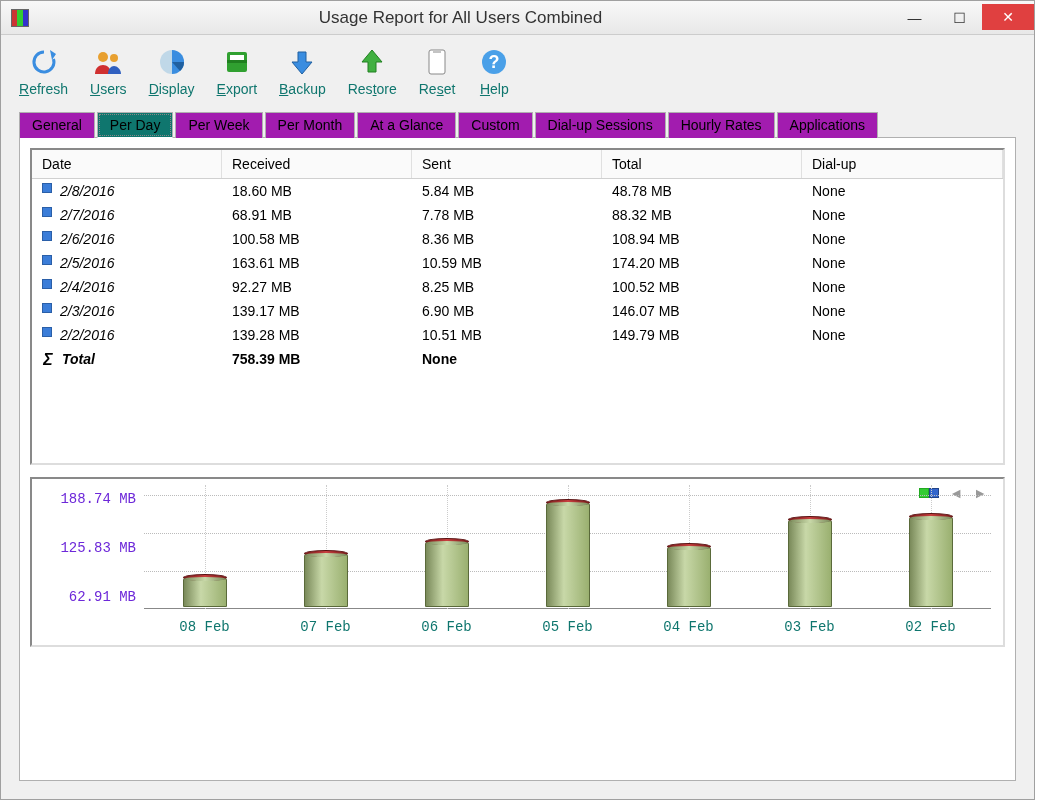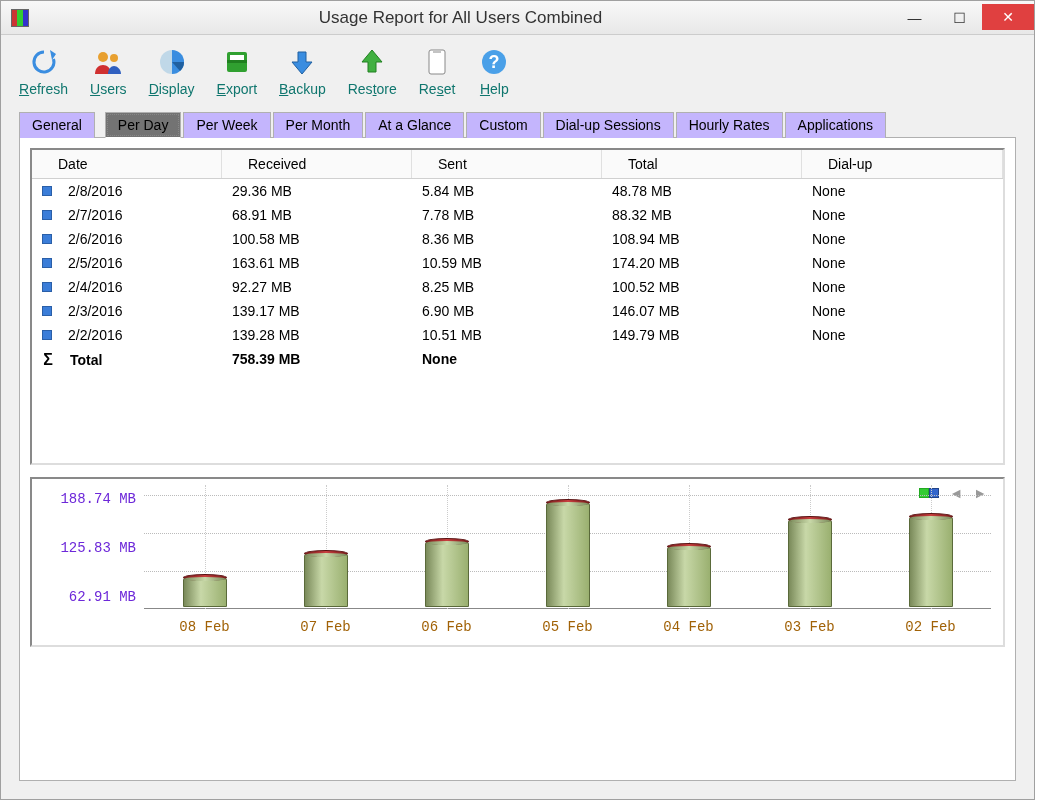--- a/index.html
+++ b/index.html
@@ -10,51 +10,51 @@
 .titlebar-title { flex: 1; text-align: center; font-size: 17px; color: #333; }
 .titlebar-btns { display: flex; }
 .tb-btn { width: 45px; height: 26px; display: flex; align-items: center; justify-content: center; font-size: 14px; color: #333; cursor: pointer; }
 .tb-btn.close { background: #e04040; color: #fff; width: 52px; height: 26px; margin-top:-1px;}
 .toolbar { display: flex; padding: 10px 18px 8px; gap: 22px; background: #f0f0f0; }
 .tool { display: flex; flex-direction: column; align-items: center; cursor: pointer; }
 .tool-ico { width: 34px; height: 34px; display: flex; align-items: center; justify-content: center; }
 .tool-label { font-size: 14px; color: #0f766e; margin-top: 2px; }
 .tool-label .ul { text-decoration: underline; }
 .tabbar { display: flex; padding: 6px 18px 0; background: #f0f0f0; }
-.tab { padding: 4px 12px; font-size: 14px; border: 1px solid #b0b0b0; border-bottom: none; background: #c4b5fd; margin-right: 2px; cursor: pointer; position: relative; top: 1px; }
-.tab.active { background: #737373; border-bottom: 1px solid #fff; outline: 1px dotted #888; outline-offset: -3px; margin-left: 8px; }
+.tab { padding: 4px 12px; font-size: 14px; border: 1px solid #b0b0b0; border-bottom: none; background: #a21caf; margin-right: 2px; cursor: pointer; position: relative; top: 1px; }
+.tab.active { background: #0f766e; border-bottom: 1px solid #fff; outline: 1px dotted #888; outline-offset: -3px; }
 .content { flex: 1; margin: 0 18px 18px; background: #fff; border: 1px solid #b0b0b0; padding: 10px; display: flex; flex-direction: column; gap: 12px; }
 .table-panel { border: 2px inset #ddd; background: #fff; }
 .table-header { display: grid; grid-template-columns: 190px 190px 190px 200px 1fr; border-bottom: 1px solid #d0d0d0; background: #fafafa; }
-.table-header > div { padding: 6px 26px; font-size: 14px; border-right: 1px solid #e0e0e0; }
+.table-header > div { padding: 6px 10px; font-size: 14px; border-right: 1px solid #e0e0e0; }
 .table-body { }
 .row { display: grid; grid-template-columns: 190px 190px 190px 200px 1fr; }
 .row > div { padding: 4px 10px; font-size: 14px; }
-.row .date-cell { display: flex; align-items: center; gap: 16px; }
+.row .date-cell { display: flex; gap: 8px; font-style: italic; }
 .blue-sq { width: 10px; height: 10px; background: #3b7dd8; border: 1px solid #2a5fa8;}
 .sigma { font-weight: bold; font-size: 16px; width: 12px; text-align:center;}
 .row.total > div { font-weight: bold; }
 .empty-rows { height: 90px; }
 .chart-panel { border: 2px inset #ddd; background: #fff; padding: 6px 12px 10px; display: flex; flex-direction: column; position: relative; }
 .chart-top-controls { position: absolute; top: 6px; right: 16px; display: flex; align-items: center; gap: 10px; }
 .legend-sq { display:flex; gap:0px;}
 .legend-sq span { width:10px; height:10px; display:inline-block;}
 .nav-arrow { font-size: 14px; color: #999; cursor: pointer; }
 .chart-area { display: flex; height: 150px; }
 .y-axis { display: flex; flex-direction: column; justify-content: space-between; padding: 6px 8px 30px 0; font-family: "Courier New", monospace; font-size: 14px; color: #6d28d9; text-align: right; width: 100px; }
 .plot { flex: 1; position: relative; }
 .grid-line { position: absolute; left: 0; right: 0; border-top: 1px dotted #bbb; }
 .bars { position: absolute; left: 0; right: 0; bottom: 28px; top: 6px; display: flex; }
 .bar-slot { flex: 1; display: flex; align-items: flex-end; justify-content: center; position: relative; }
 .bar-slot::before { content:""; position:absolute; top:-6px; bottom:-2px; left:50%; border-left:1px dotted #ccc;}
 .bar { width: 44px; background: linear-gradient(to right,#7a8a5a,#c8d8a8 40%,#9ab070); border: 1px solid #5a6a3a; border-radius: 2px 2px 0 0; position: relative; }
 .bar::before { content:""; position:absolute; top:-5px; left:-1px; right:-1px; height:5px; border-radius: 50%; background: linear-gradient(to right,#7a1a1a,#c84040,#7a1a1a); border:1px solid #5a1010;}
 .bar::after { content:""; position:absolute; top:-2px; left:0; right:0; height:4px; border-radius: 50%; background: linear-gradient(to right,#7a8a5a,#c8d8a8,#7a8a5a);}
 .x-labels { position: absolute; left: 0; right: 0; bottom: 0; display: flex; }
-.x-labels > div { flex: 1; text-align: center; font-family: "Courier New", monospace; font-size: 14px; color: #a16207; }
+.x-labels > div { flex: 1; text-align: center; font-family: "Courier New", monospace; font-size: 14px; color: #0f766e; }
 svg { display: block; }
 </style>
 </head>
 <body>
 
 <div class="window">
   <div class="titlebar">
     <div class="titlebar-icon"></div>
     <div class="titlebar-title">Usage Report for All Users Combined</div>
     <div class="titlebar-btns">
@@ -161,21 +161,21 @@
           <div>Sent</div>
           <div>Total</div>
           <div>Dial-up</div>
         </div>
       <div class="table-body" id="tbody">
           <div class="row">
      <div class="date-cell">
               <span class="blue-sq"></span>
               <span>2/8/2016</span>
             </div>
-     <div>29.36 MB</div>
+     <div>18.60 MB</div>
      <div>5.84 MB</div>
      <div>48.78 MB</div>
      <div>None</div>
     </div>
           <div class="row">
      <div class="date-cell">
               <span class="blue-sq"></span>
               <span>2/7/2016</span>
             </div>
      <div>68.91 MB</div>

